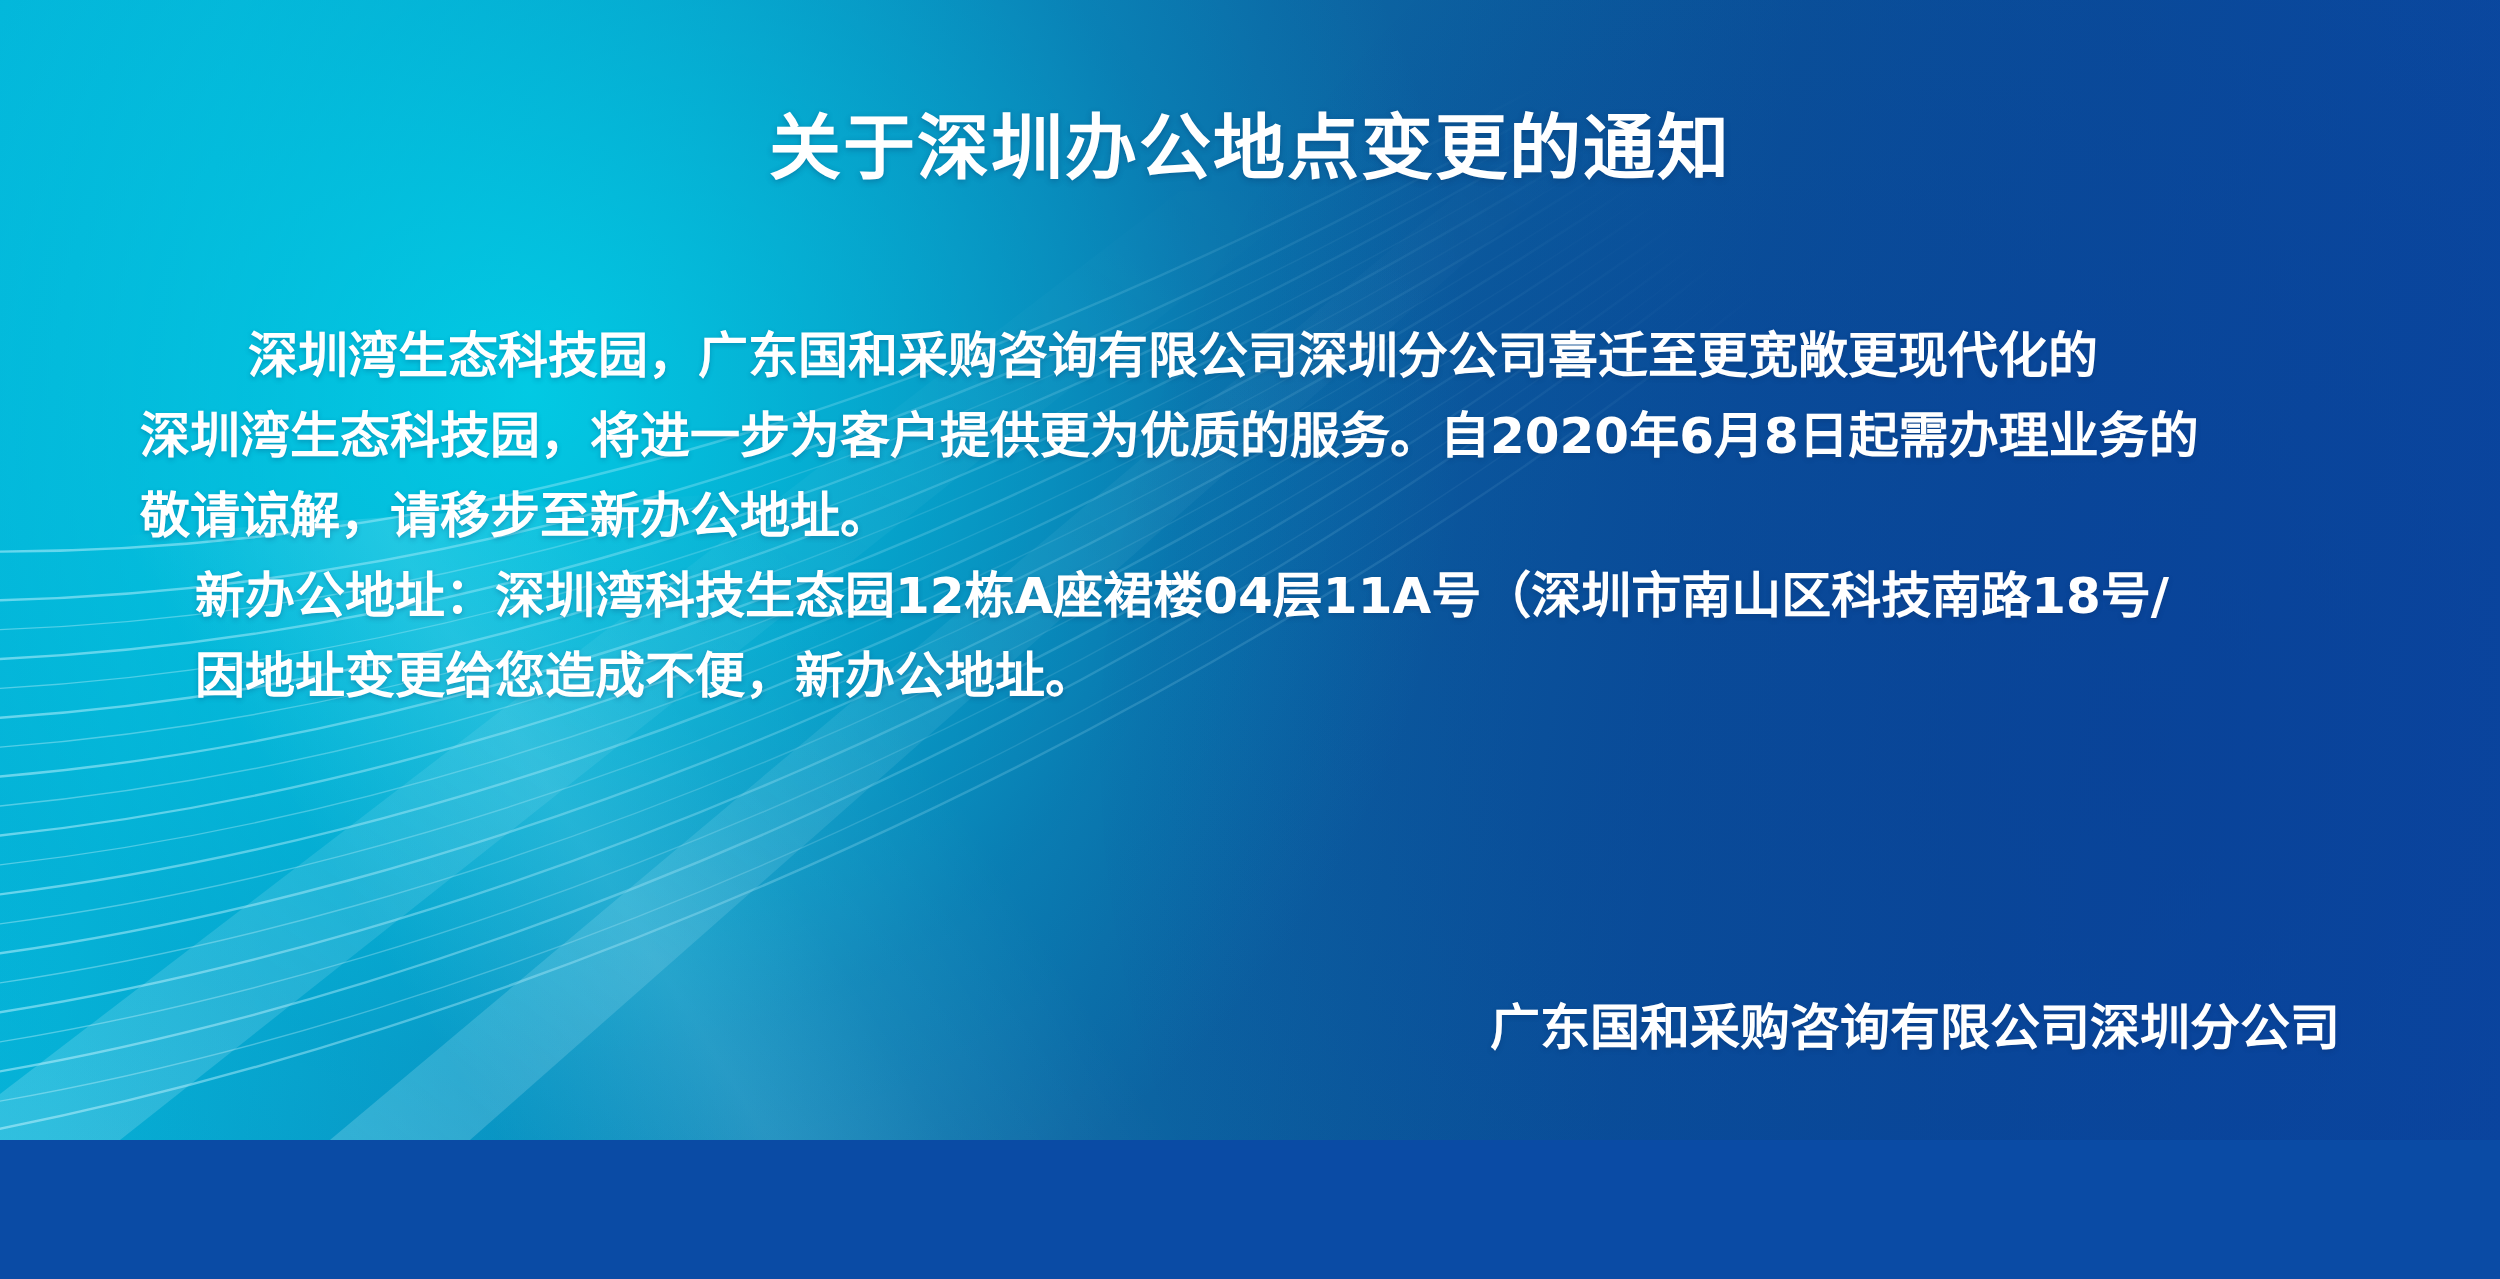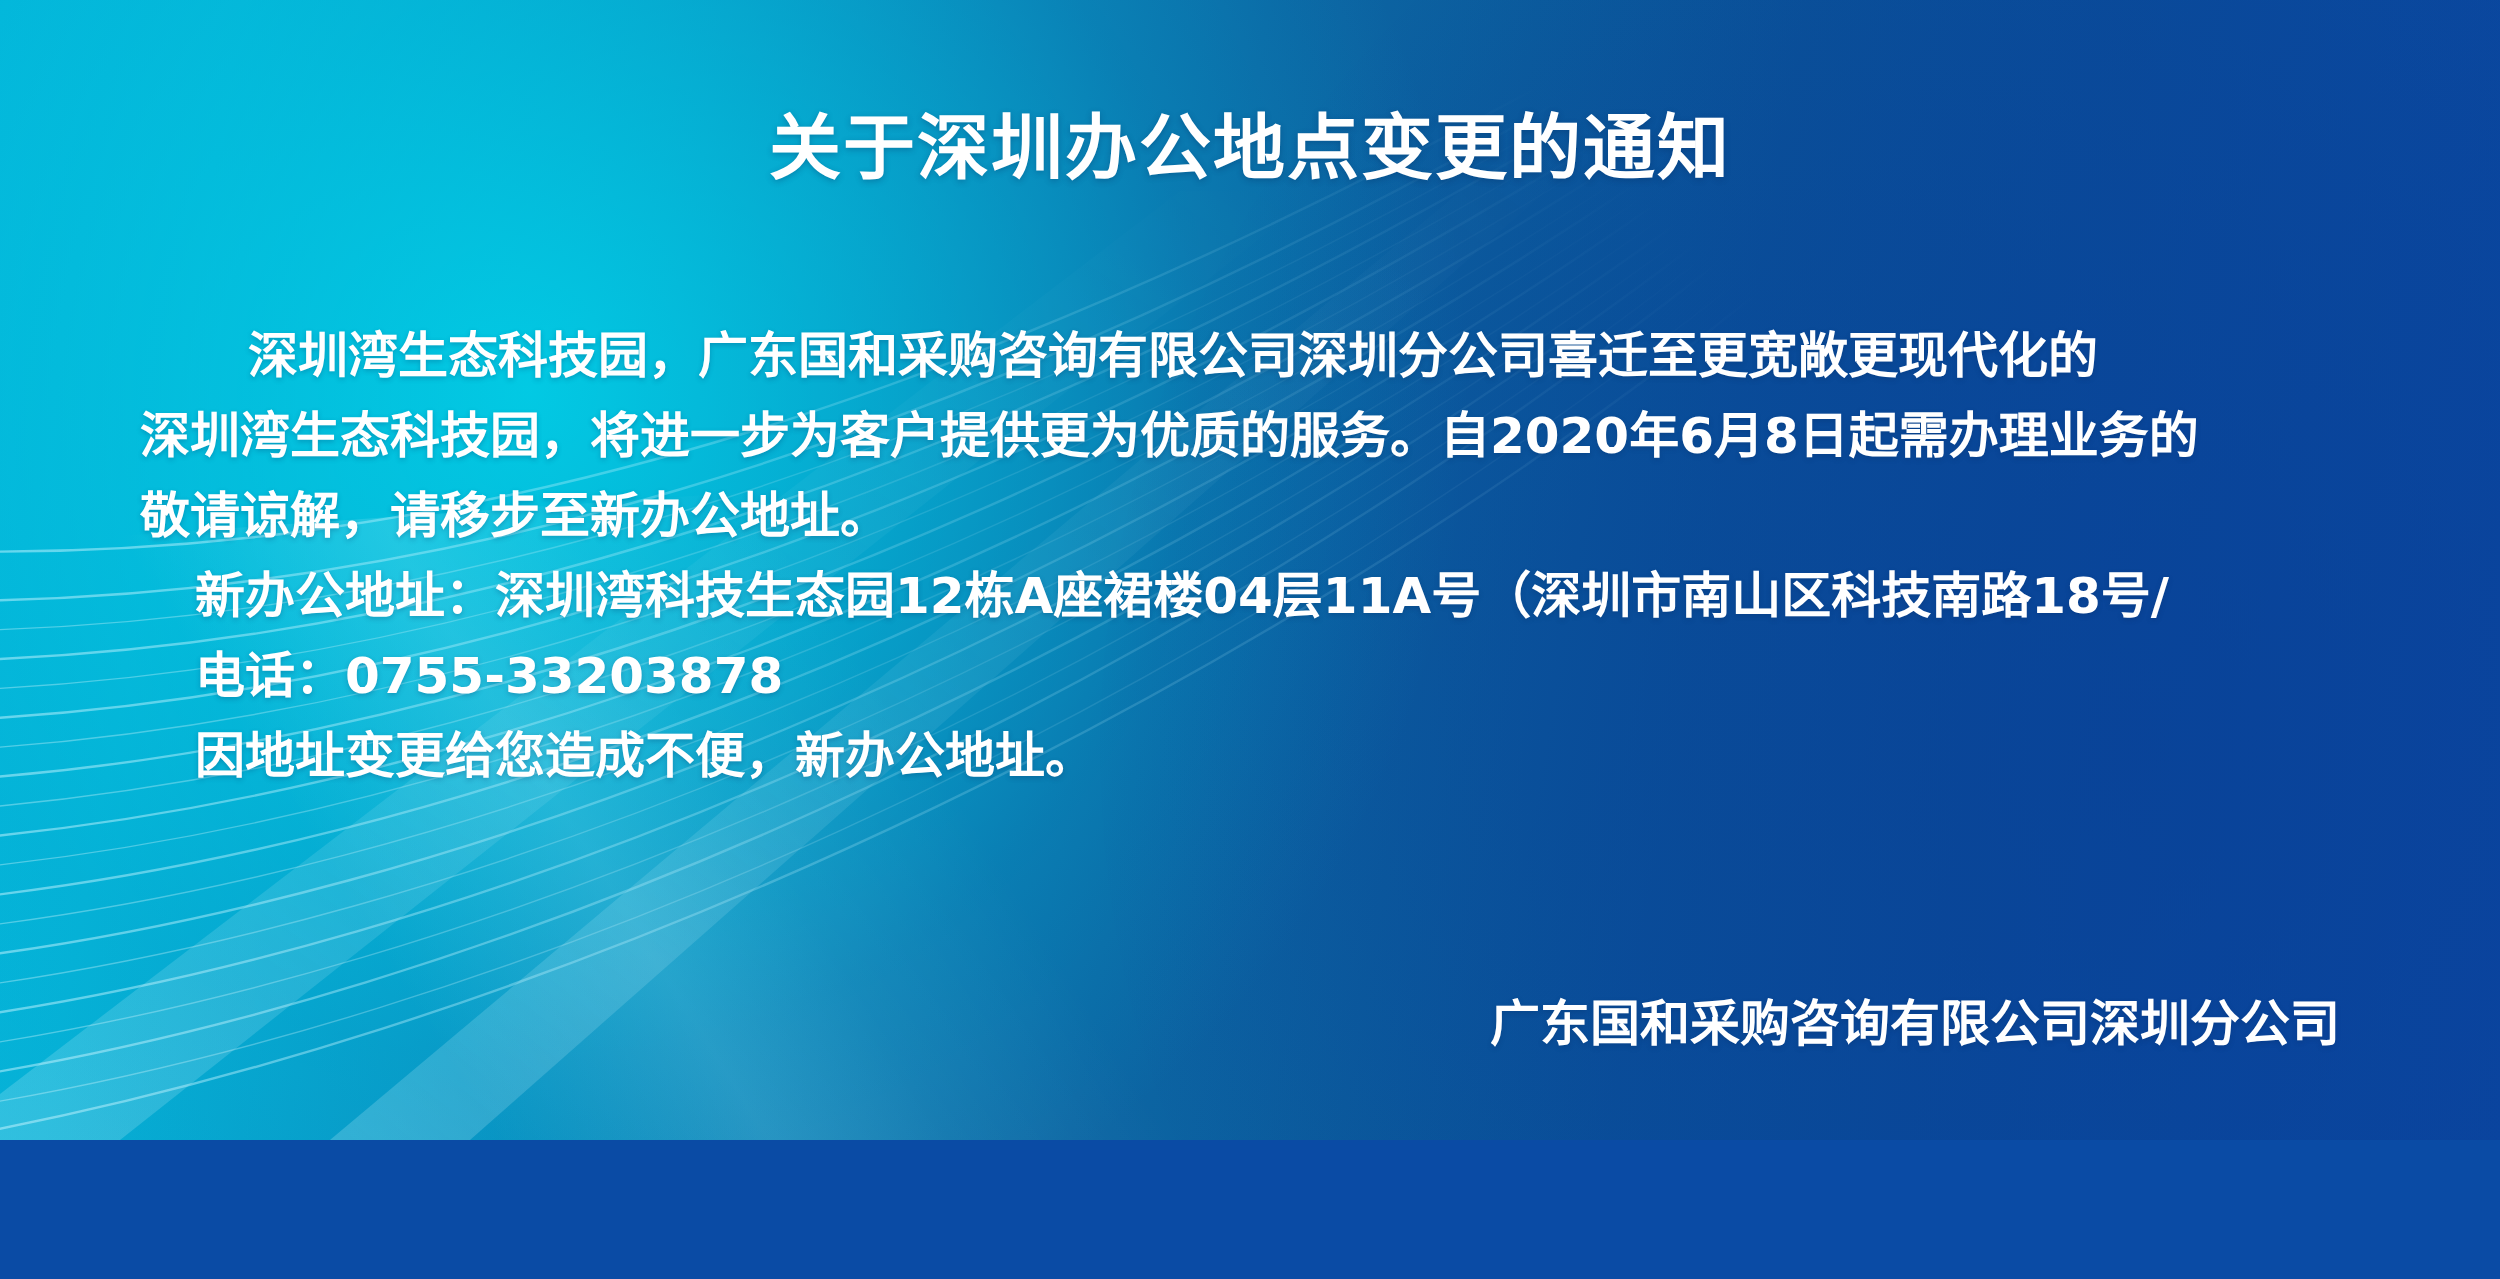--- a/index.html
+++ b/index.html
@@ -111,21 +111,20 @@
     white-space:nowrap;
     text-shadow:0 2px 5px rgba(0,40,90,0.25);
   }
   .indent-2{ padding-left:108px; }
   .indent-1{ padding-left:55px;  }
 
   .sign-block{
     position:absolute;
     right:160px;top:984px;
     text-align:right;
-    font-family:Liberation Mono, monospace;
   }
   .sign-line{
     color:#ffffff;
     font-size:50px;
     font-weight:bold;
     line-height:88px;
     white-space:nowrap;
     text-shadow:0 2px 5px rgba(0,40,90,0.25);
   }
 </style>
@@ -185,21 +184,20 @@
 
   <div id="content">
 
     <div class="notice-title">关于深圳办公地点变更的通知</div>
 
     <div class="body-block">
       <div class="body-line indent-2">深圳湾生态科技园，广东国和采购咨询有限公司深圳分公司喜迁至更宽敞更现代化的</div>
       <div class="body-line">深圳湾生态科技园，将进一步为客户提供更为优质的服务。自2020年6月8日起需办理业务的</div>
       <div class="body-line">敬请谅解，请移步至新办公地址。</div>
       <div class="body-line indent-1">新办公地址：深圳湾科技生态园12栋A座裙楼04层11A号（深圳市南山区科技南路18号/</div>
-      <div class="body-line indent-1">电话：0755-33203878</div>
       <div class="body-line indent-1">因地址变更给您造成不便，新办公地址。</div>
     </div>
 
     <div class="sign-block">
       <div class="sign-line">广东国和采购咨询有限公司深圳分公司</div>
     </div>
 
   </div>
 </div>
 

